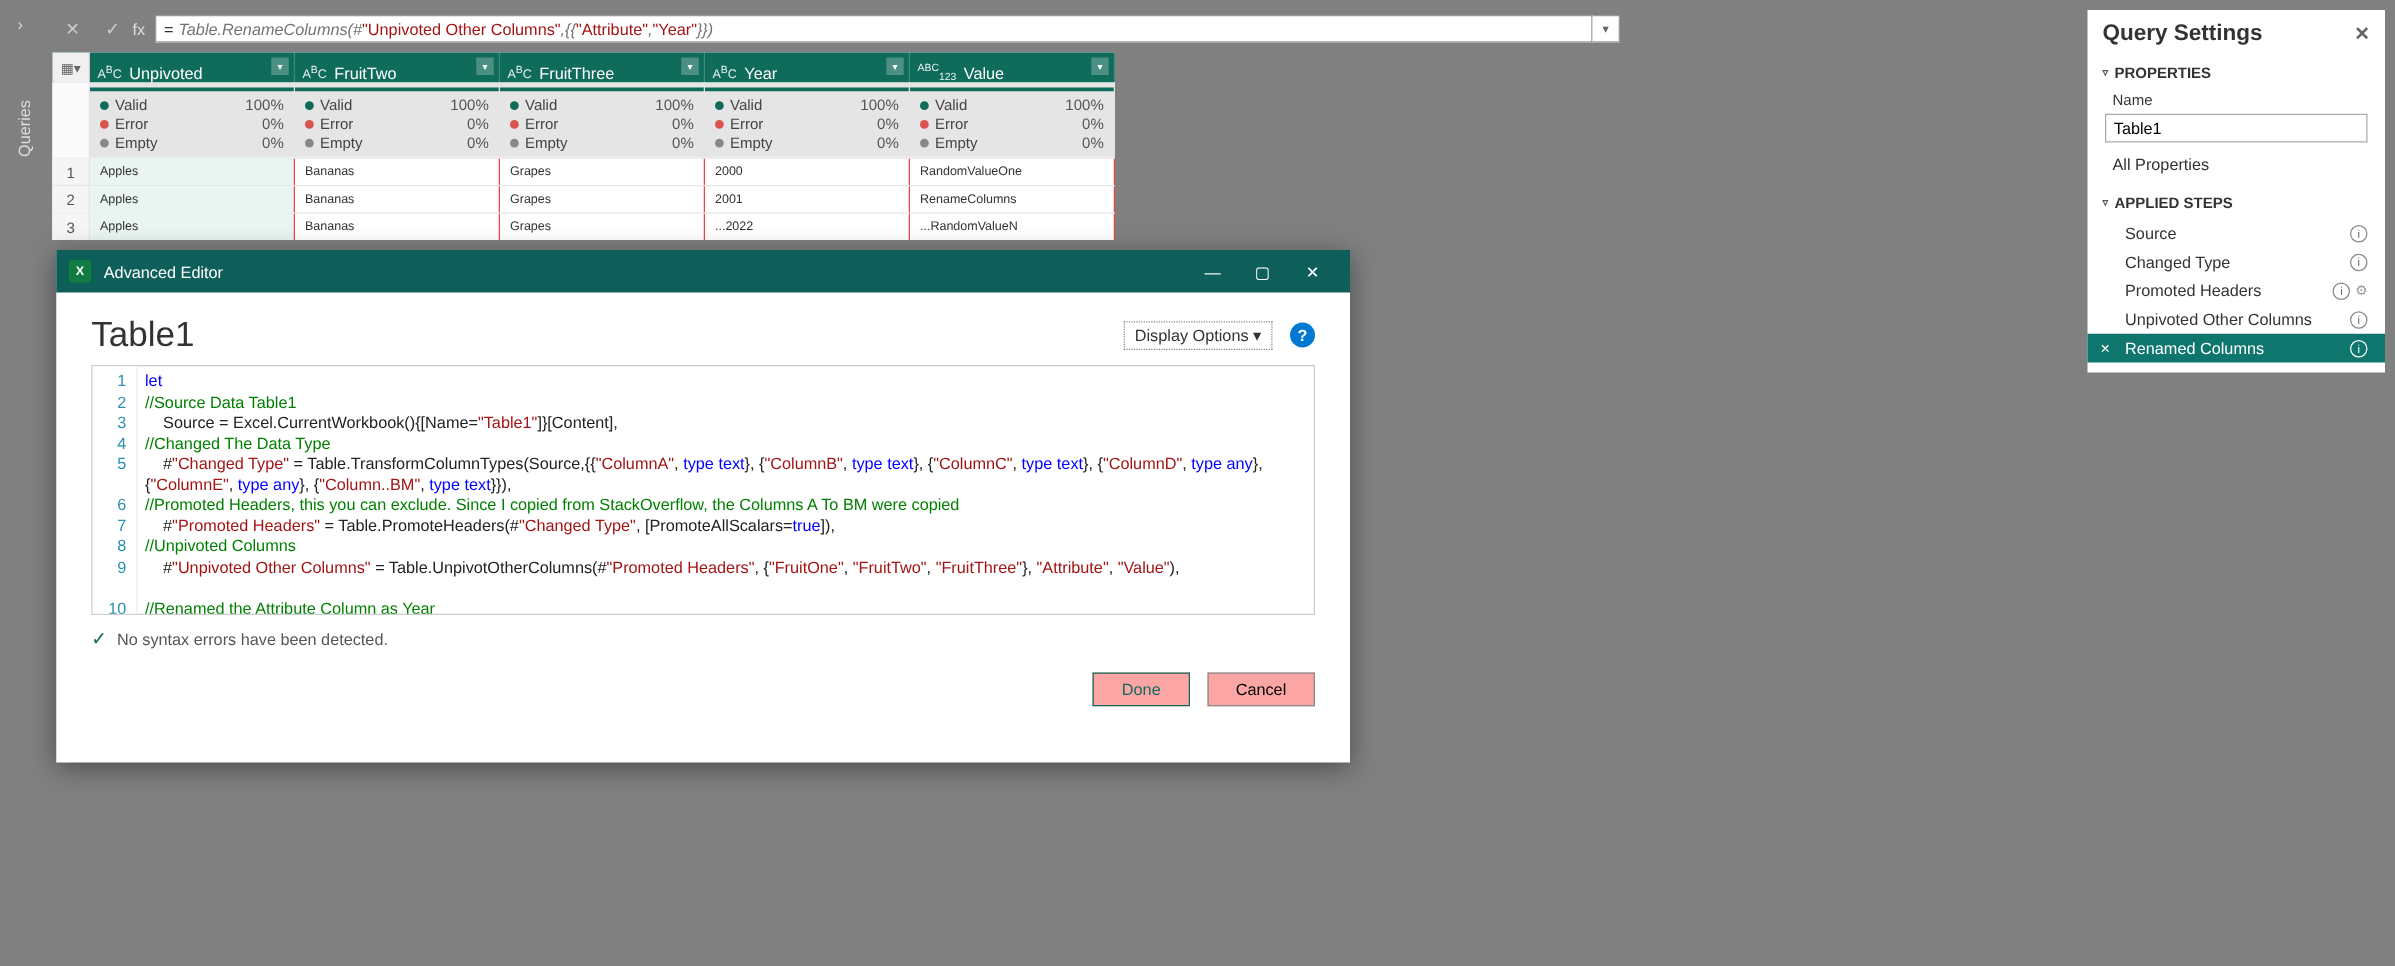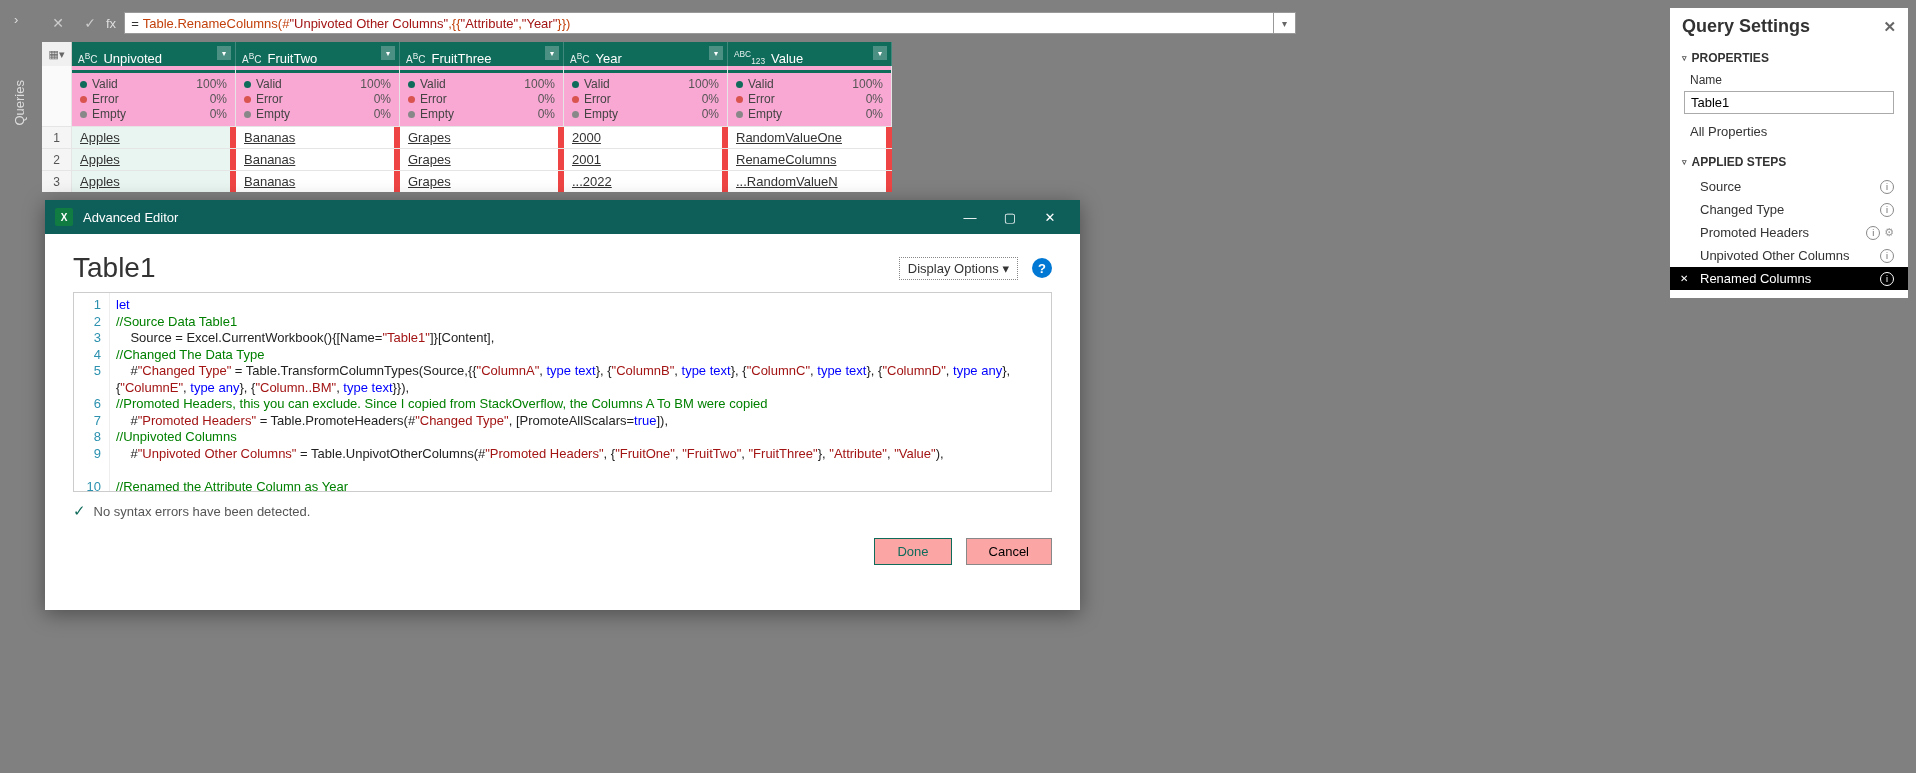--- a/index.html
+++ b/index.html
@@ -9,54 +9,54 @@
 .left-sidebar { position: absolute; left: 0; top: 0; width: 42px; height: 100%; background: #808080; }
 .left-sidebar .chevron { position: absolute; top: 12px; left: 14px; color: #ddd; font-size: 13px; }
 .left-sidebar .queries-label { position: absolute; top: 80px; left: 12px; writing-mode: vertical-rl; transform: rotate(180deg); color: #ddd; font-size: 13px; }
 
 
 .formula-bar { position: absolute; left: 42px; top: 10px; right: 620px; height: 26px; display: flex; align-items: center; background: #808080; }
 .formula-bar .fx-btn { width: 20px; height: 20px; display: flex; align-items: center; justify-content: center; color: #ccc; font-size: 14px; margin: 0 6px; }
 .formula-bar .fx-label { color: #ddd; font-size: 13px; margin-right: 8px; }
 .formula-input { flex: 1; background: #fff; border: 1px solid #999; height: 22px; padding: 0 6px; font-family: Consolas, monospace; font-size: 13px; display: flex; align-items: center; }
 .formula-input .eq { color: #333; margin-right: 4px; }
-.formula-input .fn { color: #c2410c; }
+.formula-input .fn { color: #737373; font-style: italic; }
 .formula-input .str { color: #A31515; }
 .formula-dd { width: 22px; height: 22px; background: #fff; border: 1px solid #999; border-left: none; display: flex; align-items: center; justify-content: center; color: #666; font-size: 10px; }
 
 
 .data-grid { position: absolute; left: 42px; top: 42px; width: 850px; background: #fff; }
 .grid-header { display: flex; background: #0F6B5A; color: #fff; height: 24px; }
 .row-head-corner { width: 30px; background: #f0f0f0; border-right: 1px solid #ccc; display: flex; align-items: center; justify-content: center; color: #666; font-size: 11px; }
 .col-head { display: flex; align-items: center; padding: 16px 6px; border-right: 1px solid rgba(255,255,255,0.2); position: relative; }
 .col-head.c1 { width: 164px; }
 .col-head.c2 { width: 164px; }
 .col-head.c3 { width: 164px; }
 .col-head.c4 { width: 164px; }
 .col-head.c5 { width: 164px; }
 .type-icon { font-size: 10px; margin-right: 6px; opacity: 0.9; }
 .col-head .dd { position: absolute; right: 4px; top: 4px; width: 14px; height: 14px; background: rgba(255,255,255,0.25); display: flex; align-items: center; justify-content: center; font-size: 8px; }
 .col-name { font-size: 13px; }
 
-.quality-row { display: flex; background: #f9a8d4; }
+.quality-row { display: flex; background: #e5e5e5; }
 .quality-pad { width: 30px; border-right: 1px solid #e5e5e5; background: #fafafa; }
 .quality-cell { border-right: 1px solid #e5e5e5; padding: 4px 8px; font-size: 12px; color: #444; position: relative; }
 .quality-cell.c1, .quality-cell.c2, .quality-cell.c3, .quality-cell.c4, .quality-cell.c5 { width: 164px; }
 .quality-bar { height: 3px; background: #0F6B5A; margin-bottom: 4px; margin-left:-8px; margin-right:-8px; }
 .quality-line { display: flex; justify-content: space-between; align-items: center; margin-bottom: 1px; }
 .quality-line .dot { width: 7px; height: 7px; border-radius: 50%; display: inline-block; margin-right: 5px; }
 .dot.valid { background: #0F6B5A; }
 .dot.error { background: #D9534F; }
 .dot.empty { background: #888; }
 .quality-line .lbl { flex: 1; }
 .quality-line .pct { color: #555; }
 
 .data-row { display: flex; height: 22px; background: #fff; border-top: 1px solid #e5e5e5; }
 .data-row .rownum { width: 30px; background: #f5f5f5; border-right: 1px solid #e5e5e5; display: flex; align-items: center; justify-content: center; font-size: 12px; color: #555; }
-.data-row .cell { border-right: 6px solid #ef4444; padding: 0 8px; display: flex; align-items: center; font-size: 13px; color: #333; text-decoration: underline; }
+.data-row .cell { border-right: 1px solid #ef4444; padding: 0 8px; display: flex; align-items: center; font-size: 10px; color: #333; }
 .cell.c1 { width: 164px; background: #E8F5F0; }
 .cell.c2, .cell.c3, .cell.c4, .cell.c5 { width: 164px; }
 
 
 .adv-editor { position: absolute; left: 45px; top: 200px; width: 1035px; height: 410px; background: #fff; box-shadow: 0 4px 20px rgba(0,0,0,0.4); display: flex; flex-direction: column; }
 .adv-titlebar { height: 34px; background: #0E5E5A; display: flex; align-items: center; padding: 0 10px; color: #fff; }
 .adv-titlebar .xicon { width: 18px; height: 18px; background: #107C41; margin-right: 10px; display: flex; align-items: center; justify-content: center; font-size: 10px; font-weight: bold; border-radius: 2px; }
 .adv-titlebar .title { font-size: 13px; flex: 1; }
 .adv-titlebar .winbtn { width: 40px; height: 34px; display: flex; align-items: center; justify-content: center; color: #fff; font-size: 13px; }
 .adv-header { padding: 18px 28px 8px; display: flex; align-items: center; }
@@ -86,21 +86,21 @@
 .qs-title { padding: 8px 12px; font-size: 18px; color: #333; font-weight: 700; display: flex; align-items: center; }
 .qs-title .close { margin-left: auto; font-size: 15px; color: #666; }
 .qs-section-hdr { padding: 6px 12px; font-size: 12px; font-weight: 600; color: #333; display: flex; align-items: center; }
 .qs-section-hdr .tri { font-size: 9px; margin-right: 5px; color: #555; }
 .qs-label { padding: 2px 20px; font-size: 12px; color: #333; }
 .qs-input { margin: 2px 14px 6px; width: 210px; border: 1px solid #aaa; padding: 3px 6px; font-size: 13px; }
 .qs-link { padding: 4px 20px 10px; font-size: 13px; color: #333; }
 .step { padding: 4px 14px 4px 30px; font-size: 13px; color: #333; display: flex; align-items: center; position: relative; }
 .step .info { margin-left: auto; width: 14px; height: 14px; border: 1px solid #888; border-radius: 50%; font-size: 9px; display: flex; align-items: center; justify-content: center; color: #666; }
 .step .gear { margin-left: 4px; color: #999; font-size: 11px; }
-.step.active { background: #000000; color: #fff; gap: 28px; }
+.step.active { background: #0f766e; color: #fff; gap: 28px; }
 .step.active .info { border-color: #fff; color: #fff; }
 .step.active::before { content: "✕"; position: absolute; left: 10px; font-size: 10px; }
 </style>
 </head>
 <body>
 
 <div class="left-sidebar">
   <div class="chevron">›</div>
   <div class="queries-label">Queries</div>
 </div>

